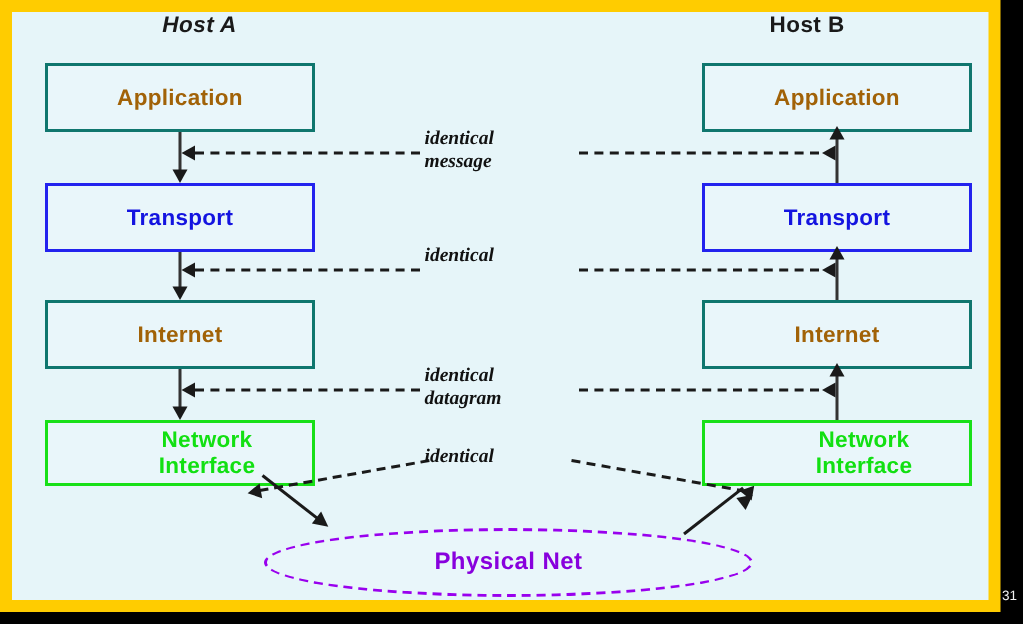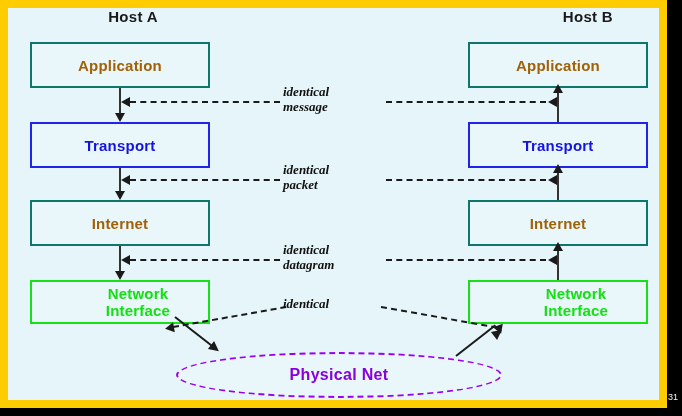--- a/index.html
+++ b/index.html
@@ -67,22 +67,22 @@
              transform-origin:0 50%;}
 </style>
 </head>
 <body>
 
 <div id="slide">
 
   <div id="frame">
     <div id="canvas">
 
-      <div class="host-title" style="left:75px;top:0px;width:100px;text-align:center;">Host A</div>
-      <div class="host-title" style="left:505px;top:0px;width:100px;text-align:right;">Host B</div>
+      <div class="host-title" style="left:75px;top:0px;width:100px;text-align:center;font-style:italic;">Host A</div>
+      <div class="host-title" style="left:505px;top:0px;width:100px;text-align:left;">Host B</div>
 
       <div class="layer red" style="left:22px;top:34px;width:180px;height:46px;">
         <span>Application</span>
       </div>
 
       <div class="layer blue" style="left:22px;top:114px;width:180px;height:46px;">
         <span>Transport</span>
       </div>
 
       <div class="layer red" style="left:22px;top:192px;width:180px;height:46px;">
@@ -149,21 +149,20 @@
       <div class="diag-dash" style="left:373px;top:298px;width:118px;transform:rotate(10deg);"></div>
       <div class="arrow-left" style="left:485px;top:315px;transform:rotate(10deg);"></div>
 
       <div class="peer-label" style="left:275px;top:76px;width:100px;">
         <div>identical</div>
         <div>message</div>
       </div>
 
       <div class="peer-label" style="left:275px;top:154px;width:100px;">
         <div>identical</div>
-        <div>packet</div>
       </div>
 
       <div class="peer-label" style="left:275px;top:234px;width:100px;">
         <div>identical</div>
         <div>datagram</div>
       </div>
 
       <div class="peer-label" style="left:275px;top:288px;width:100px;">
         <div>identical</div>
       </div>

